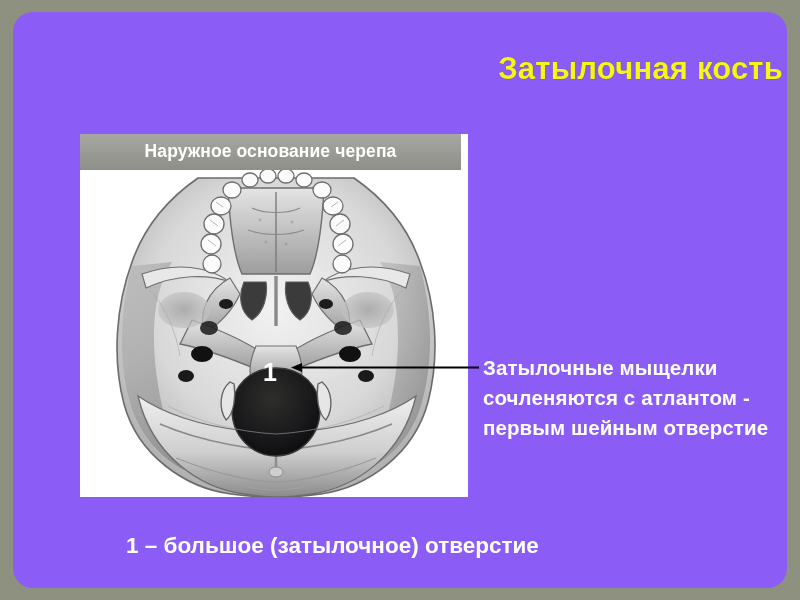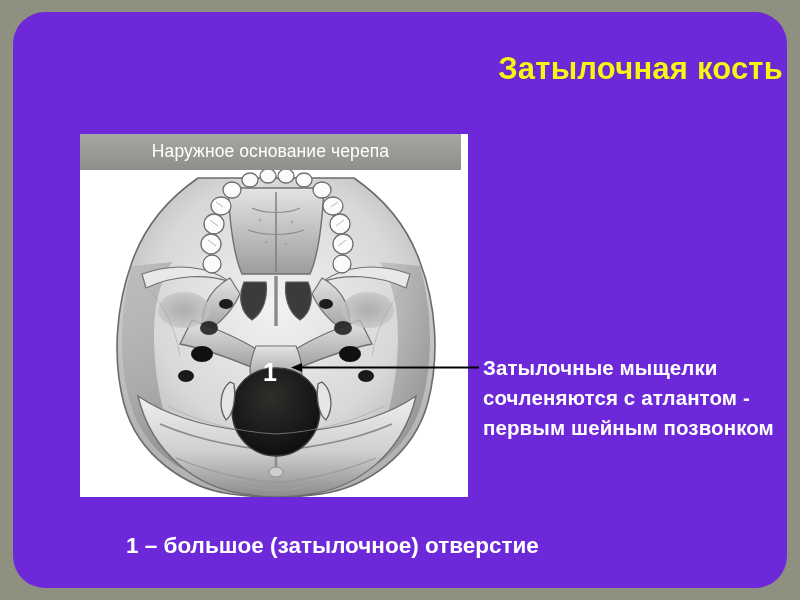--- a/index.html
+++ b/index.html
@@ -22,22 +22,22 @@
     height: 600px;
     background: #8e9080;            
     box-sizing: border-box;
   }
   .slide-inner {
     position: absolute;
     left: 13px;
     top: 12px;
     right: 13px;
     bottom: 12px;
-    background: #6d28d9;            
-    border-radius: 32px;
+    background: #8b5cf6;            
+    border-radius: 20px;
   }
 
   
   .slide-title {
     position: absolute;
     left: 300px;
     top: 40px;
     width: 470px;
     text-align: right;
     color: #f5f518;
@@ -61,21 +61,21 @@
   }
   .figure-caption {
     position: absolute;
     left: 0;
     top: 0;
     width: 381px;
     height: 36px;
     background: linear-gradient(180deg, #a6a6a2 0%, #9a9a95 55%, #8f8f8a 100%);
     color: #ffffff;
     font-size: 17.5px;
-    font-weight: 400;
+    font-weight: 700;
     display: flex;
     align-items: center;
     justify-content: center;
     text-align: center;
     letter-spacing: 0.1px;
     white-space: nowrap;
     box-sizing: border-box;
     padding-bottom: 1px;
   }
 
@@ -287,18 +287,18 @@
 
     <div class="hole-label">1</div>
 
     <div class="leader">
       <svg width="190" height="32" viewBox="0 0 190 32" xmlns="http://www.w3.org/2000/svg">
         <line x1="188" y1="15.5" x2="8" y2="15.5" stroke="#000000" stroke-width="2"></line>
         <polygon points="0,15.5 11,11 11,20" fill="#000000"></polygon>
       </svg>
     </div>
 
-    <div class="annotation">Затылочные мыщелки сочленяются с атлантом - первым шейным позвонком</div>
+    <div class="annotation">Затылочные мыщелки сочленяются с атлантом - первым шейным отверстие</div>
 
     <div class="legend">1 – большое (затылочное) отверстие</div>
 
   </div>
 </div>
 
 </body></html>

